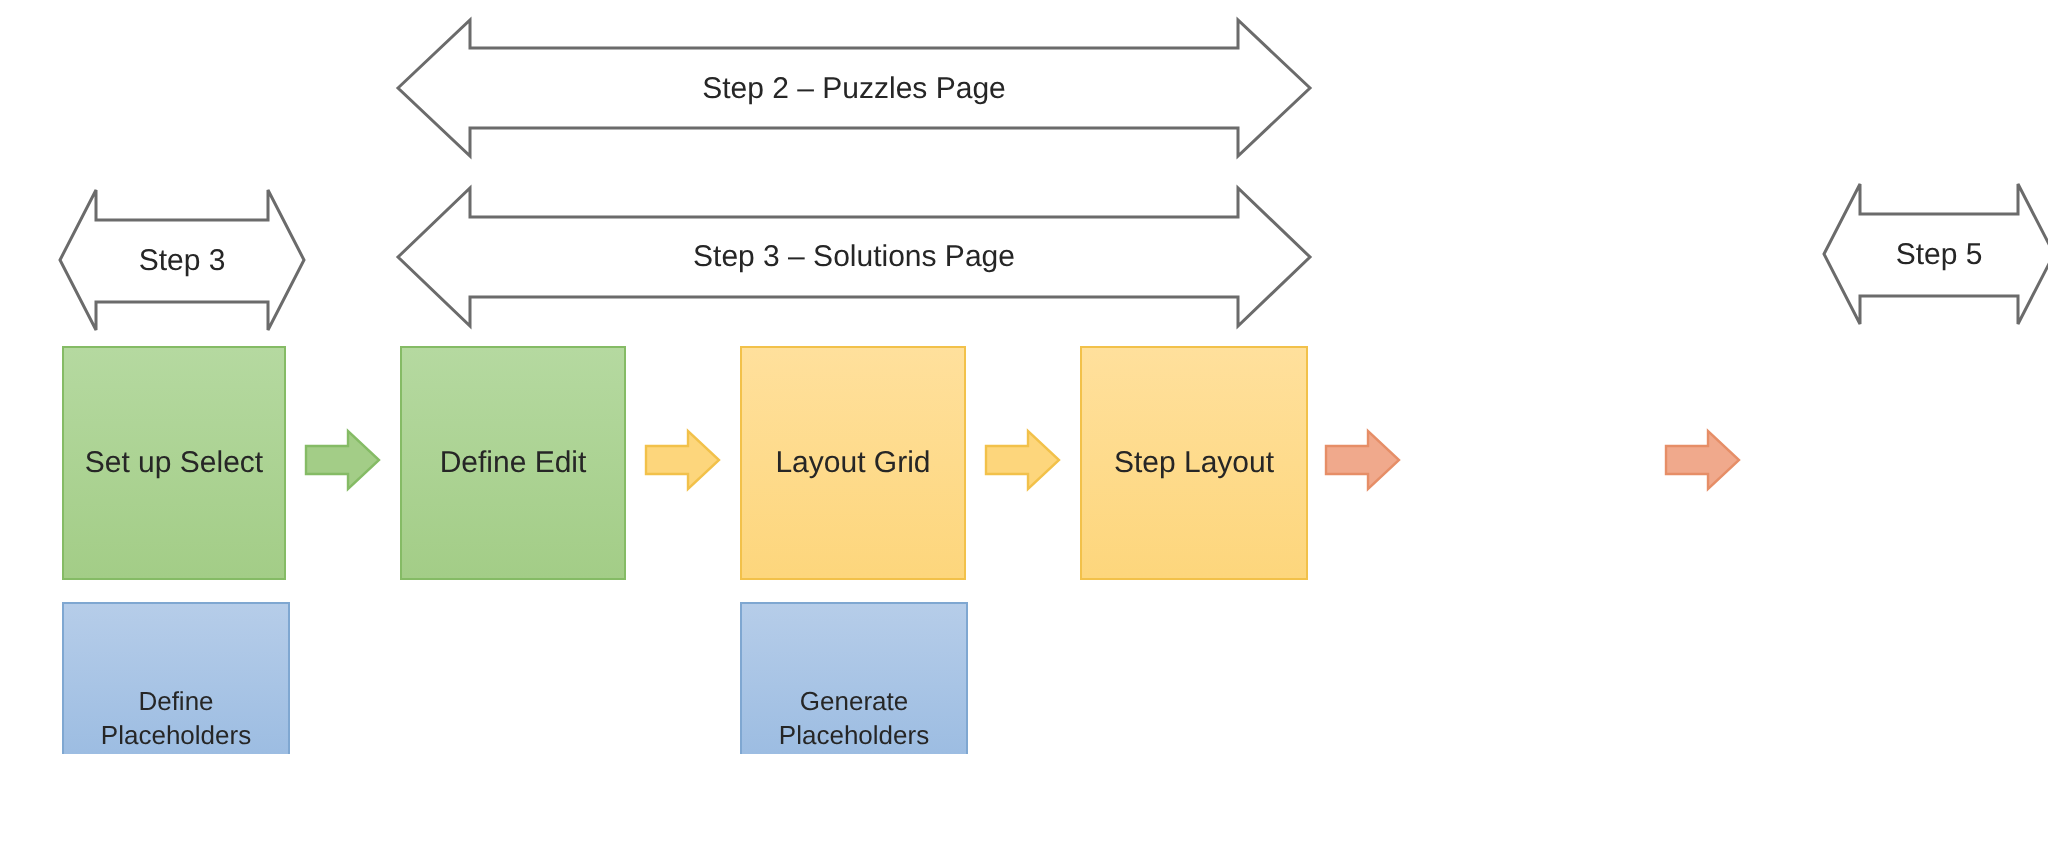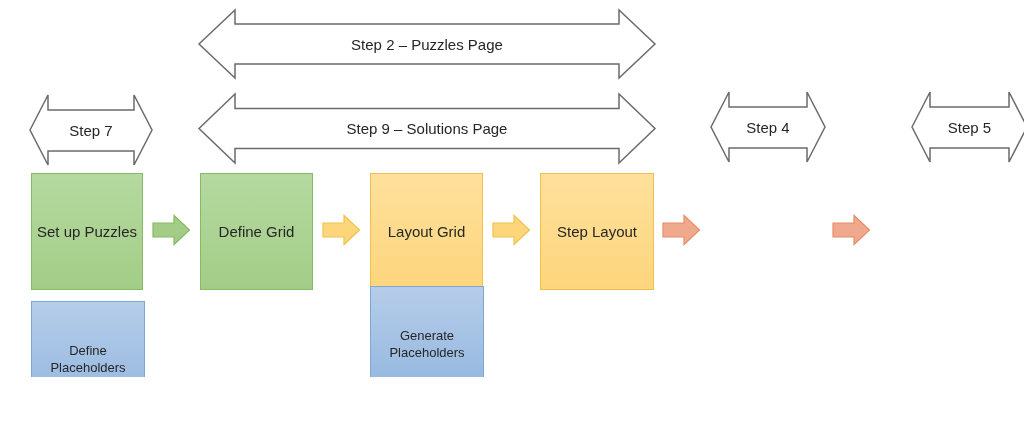--- a/index.html
+++ b/index.html
@@ -48,49 +48,43 @@
     <svg width="456" height="68" viewBox="0 0 456 68">
       <polygon points="0,34 36,0 36,14 420,14 420,0 456,34 420,68 420,54 36,54 36,68"></polygon>
     </svg>
     <span class="darrow-label">Step 2 – Puzzles Page</span>
   </div>
 
   <div class="darrow" style="left:199px;top:94px;width:456px;height:69px">
     <svg width="456" height="69" viewBox="0 0 456 69">
       <polygon points="0,34.5 36,0 36,14.5 420,14.5 420,0 456,34.5 420,69 420,54.5 36,54.5 36,69"></polygon>
     </svg>
-    <span class="darrow-label">Step 9 – Solutions Page</span>
+    <span class="darrow-label">Step 3 – Solutions Page</span>
   </div>
 
   <div class="darrow" style="left:30px;top:95px;width:122px;height:70px">
     <svg width="122" height="70" viewBox="0 0 122 70">
       <polygon points="0,35 18,0 18,15 104,15 104,0 122,35 104,70 104,56 18,56 18,70"></polygon>
     </svg>
-    <span class="darrow-label">Step 7</span>
+    <span class="darrow-label">Step 3</span>
   </div>
 
-  <div class="darrow" style="left:711px;top:92px;width:114px;height:70px">
-    <svg width="114" height="70" viewBox="0 0 114 70">
-      <polygon points="0,35 18,0 18,15 96,15 96,0 114,35 96,70 96,56 18,56 18,70"></polygon>
-    </svg>
-    <span class="darrow-label">Step 4</span>
-  </div>
 
   <div class="darrow" style="left:912px;top:92px;width:115px;height:70px">
     <svg width="115" height="70" viewBox="0 0 115 70">
       <polygon points="0,35 18,0 18,15 97,15 97,0 115,35 97,70 97,56 18,56 18,70"></polygon>
     </svg>
     <span class="darrow-label">Step 5</span>
   </div>
 
   <div class="box green" style="left:31px;top:173px;width:112px;height:117px">
-    <span>Set up Puzzles</span>
+    <span>Set up Select</span>
   </div>
   <div class="box green" style="left:200px;top:173px;width:113px;height:117px">
-    <span>Define Grid</span>
+    <span>Define Edit</span>
   </div>
   <div class="box yellow" style="left:370px;top:173px;width:113px;height:117px">
     <span>Layout Grid</span>
   </div>
   <div class="box yellow" style="left:540px;top:173px;width:114px;height:117px">
     <span>Step Layout</span>
   </div>
 
   <div class="conn green" style="left:153px;top:215px">
     <svg width="37" height="30" viewBox="0 0 37 30">
@@ -114,17 +108,17 @@
   </div>
   <div class="conn orange" style="left:833px;top:215px">
     <svg width="37" height="30" viewBox="0 0 37 30">
         <polygon points="0,8 21,8 21,0.5 36.5,15 21,29.5 21,22 0,22"></polygon>
       </svg>
   </div>
 
   <div class="box blue" style="left:31px;top:301px;width:114px;height:117px">
     <span>Define Placeholders</span>
   </div>
-  <div class="box blue" style="left:370px;top:286px;width:114px;height:117px">
+  <div class="box blue" style="left:370px;top:301px;width:114px;height:117px">
     <span>Generate Placeholders</span>
   </div>
 
 </div>
 
 </body></html>

